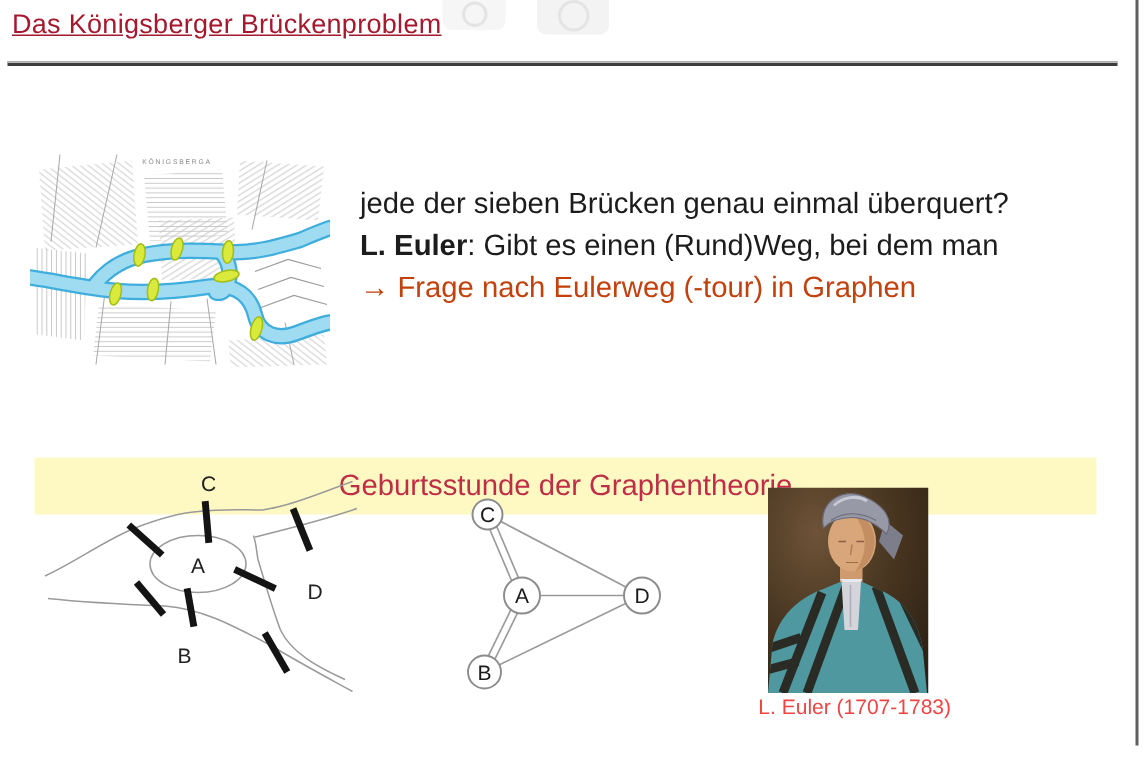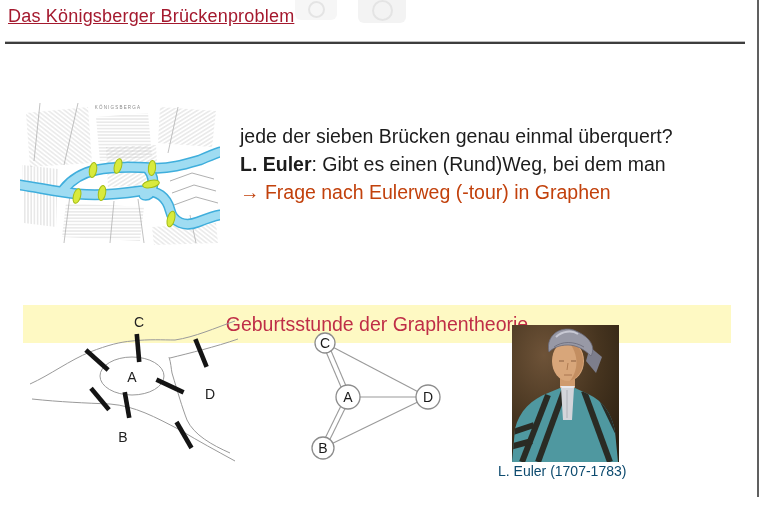--- a/index.html
+++ b/index.html
@@ -28,22 +28,22 @@
     font-size:19.5px; line-height:28px; color:#1c1c1c;
   }
   .textblock .name { font-weight:bold; }
   .textblock .blue { color:#c2410c; }
   .banner {
     position:absolute; left:23px; top:265px; width:708px; height:38px;
     background:#fef9c3; color:#bf2e47; font-size:19.5px;
     text-align:center; line-height:38px;margin-top:40px;
   }
   .portrait-caption {
-    position:absolute; left:498px; top:463px; width:136px; text-align:left;
-    font-size:14px; color:#0c4a6e;
+    position:absolute; left:498px; top:463px; width:136px; text-align:right;
+    font-size:14px; color:#ef4444;
   }
   .win-border-right {
     position:absolute; left:757px; top:0; width:2px; height:497px; background:#606060;
   }
 </style>
 </head>
 <body>
 
 <div id="slide">
 

